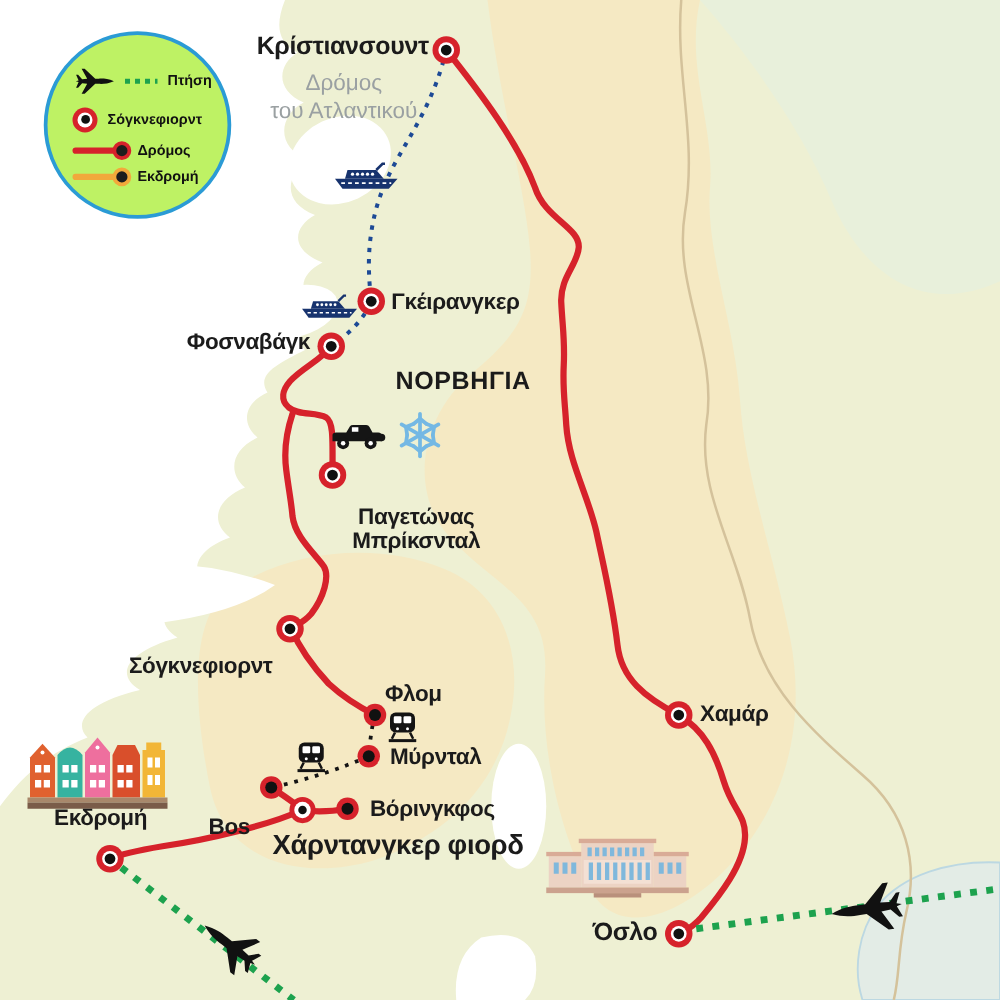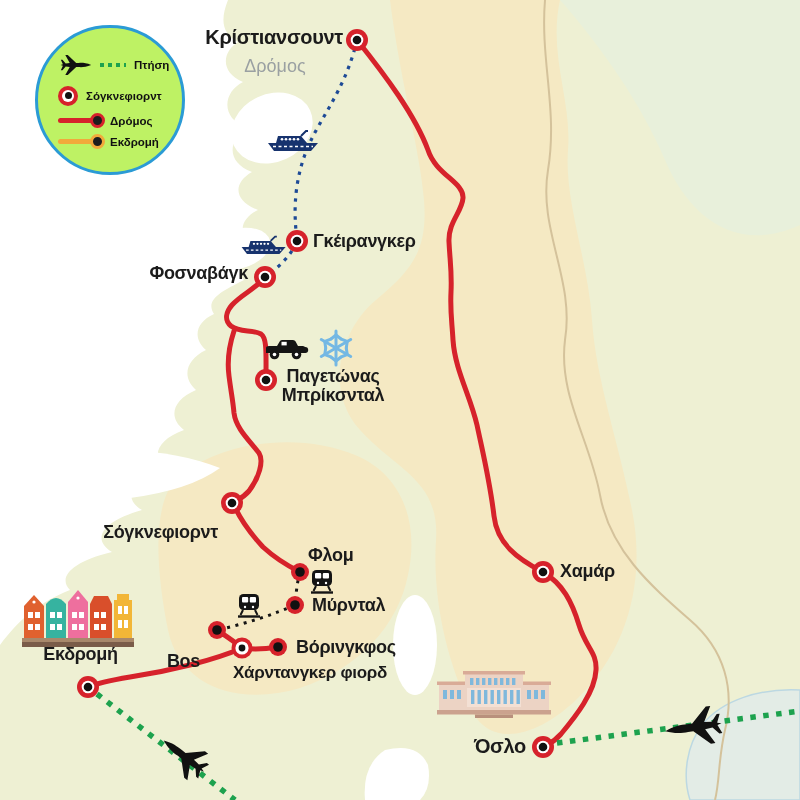--- a/index.html
+++ b/index.html
@@ -5,21 +5,21 @@
   html,body{margin:0;padding:0;background:#fff;}
   .stage{position:relative;width:800px;height:800px;overflow:hidden;
          font-family:"Liberation Sans",sans-serif;background:#fff;}
   .stage svg.maplayer{position:absolute;left:0;top:0;}
   .lbl{position:absolute;font-weight:700;color:#1b1b1b;font-size:18px;
        letter-spacing:-0.3px;white-space:nowrap;line-height:1.05;}
   .lbl.big{font-size:20px;}
   .lbl.center{text-align:center;}
   .lbl.right{text-align:right;}
   .lbl.gray{color:#9aa0a2;font-weight:400;letter-spacing:0;}
-  .lbl.two{white-space:normal;}
+  .lbl.two{white-space:normal;margin-top:37px;}
   
   .legend{position:absolute;left:35px;top:25px;width:150px;height:150px;
           background:#bef264;border:3px solid #2b9bd5;border-radius:50%;
           box-sizing:border-box;display:flex;flex-direction:column;
           justify-content:center;gap:9px;padding-left:20px;}
   .lrow{display:flex;align-items:center;gap:8px;}
   .lrow .ltext{font-size:11.5px;font-weight:700;color:#111;}
   .dots{width:26px;height:4px;
         background:repeating-linear-gradient(90deg,#1da24e 0 4px,transparent 4px 8px);}
   .mk-outer{width:20px;height:20px;border-radius:50%;background:#d6222b;
@@ -261,32 +261,34 @@
     <use href="#mksmall" x="278" y="647"></use>
     <use href="#mkovernight" x="242" y="648"></use>
     <use href="#mkbig" x="88" y="687"></use>
     <use href="#mkbig" x="543" y="572"></use>
     <use href="#mkbig" x="543" y="747"></use>
   </g>
 </svg>
 
 <div class="lbl gray center" style="left:205px;top:57px;width:140px;">Δρόμος</div>
 <div class="lbl big right" style="left:175px;top:27px;width:168px;">Κρίστιανσουντ</div>
+<div class="lbl gray center" style="left:205px;top:79px;width:140px;">του Ατλαντικού</div>
 <div class="lbl" style="left:313px;top:232px;">Γκέιρανγκερ</div>
 <div class="lbl right" style="left:130px;top:264px;width:118px;">Φοσναβάγκ</div>
+<div class="lbl big center" style="left:303px;top:295px;width:135px;letter-spacing:0.5px;">ΝΟΡΒΗΓΙΑ</div>
 <div class="lbl center two" style="left:272px;top:367px;width:122px;">
   <span>Παγετώνας</span><br>
   <span>Μπρίκσνταλ</span>
 </div>
 <div class="lbl right" style="left:78px;top:493px;width:140px;margin-top:30px;">Σόγκνεφιορντ</div>
 <div class="lbl" style="left:308px;top:546px;">Φλομ</div>
 <div class="lbl" style="left:312px;top:596px;">Μύρνταλ</div>
 <div class="lbl right" style="left:160px;top:652px;width:40px;">Bos</div>
 <div class="lbl" style="left:296px;top:638px;">Βόρινγκφος</div>
-<div class="lbl center" style="left:218px;top:664px;width:184px;font-size:17px;">Χάρντανγκερ φιορδ</div>
+<div class="lbl center" style="left:218px;top:664px;width:184px;font-size:22px;">Χάρντανγκερ φιορδ</div>
 <div class="lbl center" style="left:28px;top:645px;width:105px;">Εκδρομή</div>
 <div class="lbl" style="left:560px;top:562px;">Χαμάρ</div>
 <div class="lbl big right" style="left:460px;top:736px;width:66px;">Όσλο</div>
 
 <div class="legend">
   <div class="lrow">
     <svg width="34" height="24" viewBox="-20 -14 40 28">
       <use href="#plane" fill="#111" transform="scale(0.95)"></use>
     </svg>
     <span class="dots"></span>

